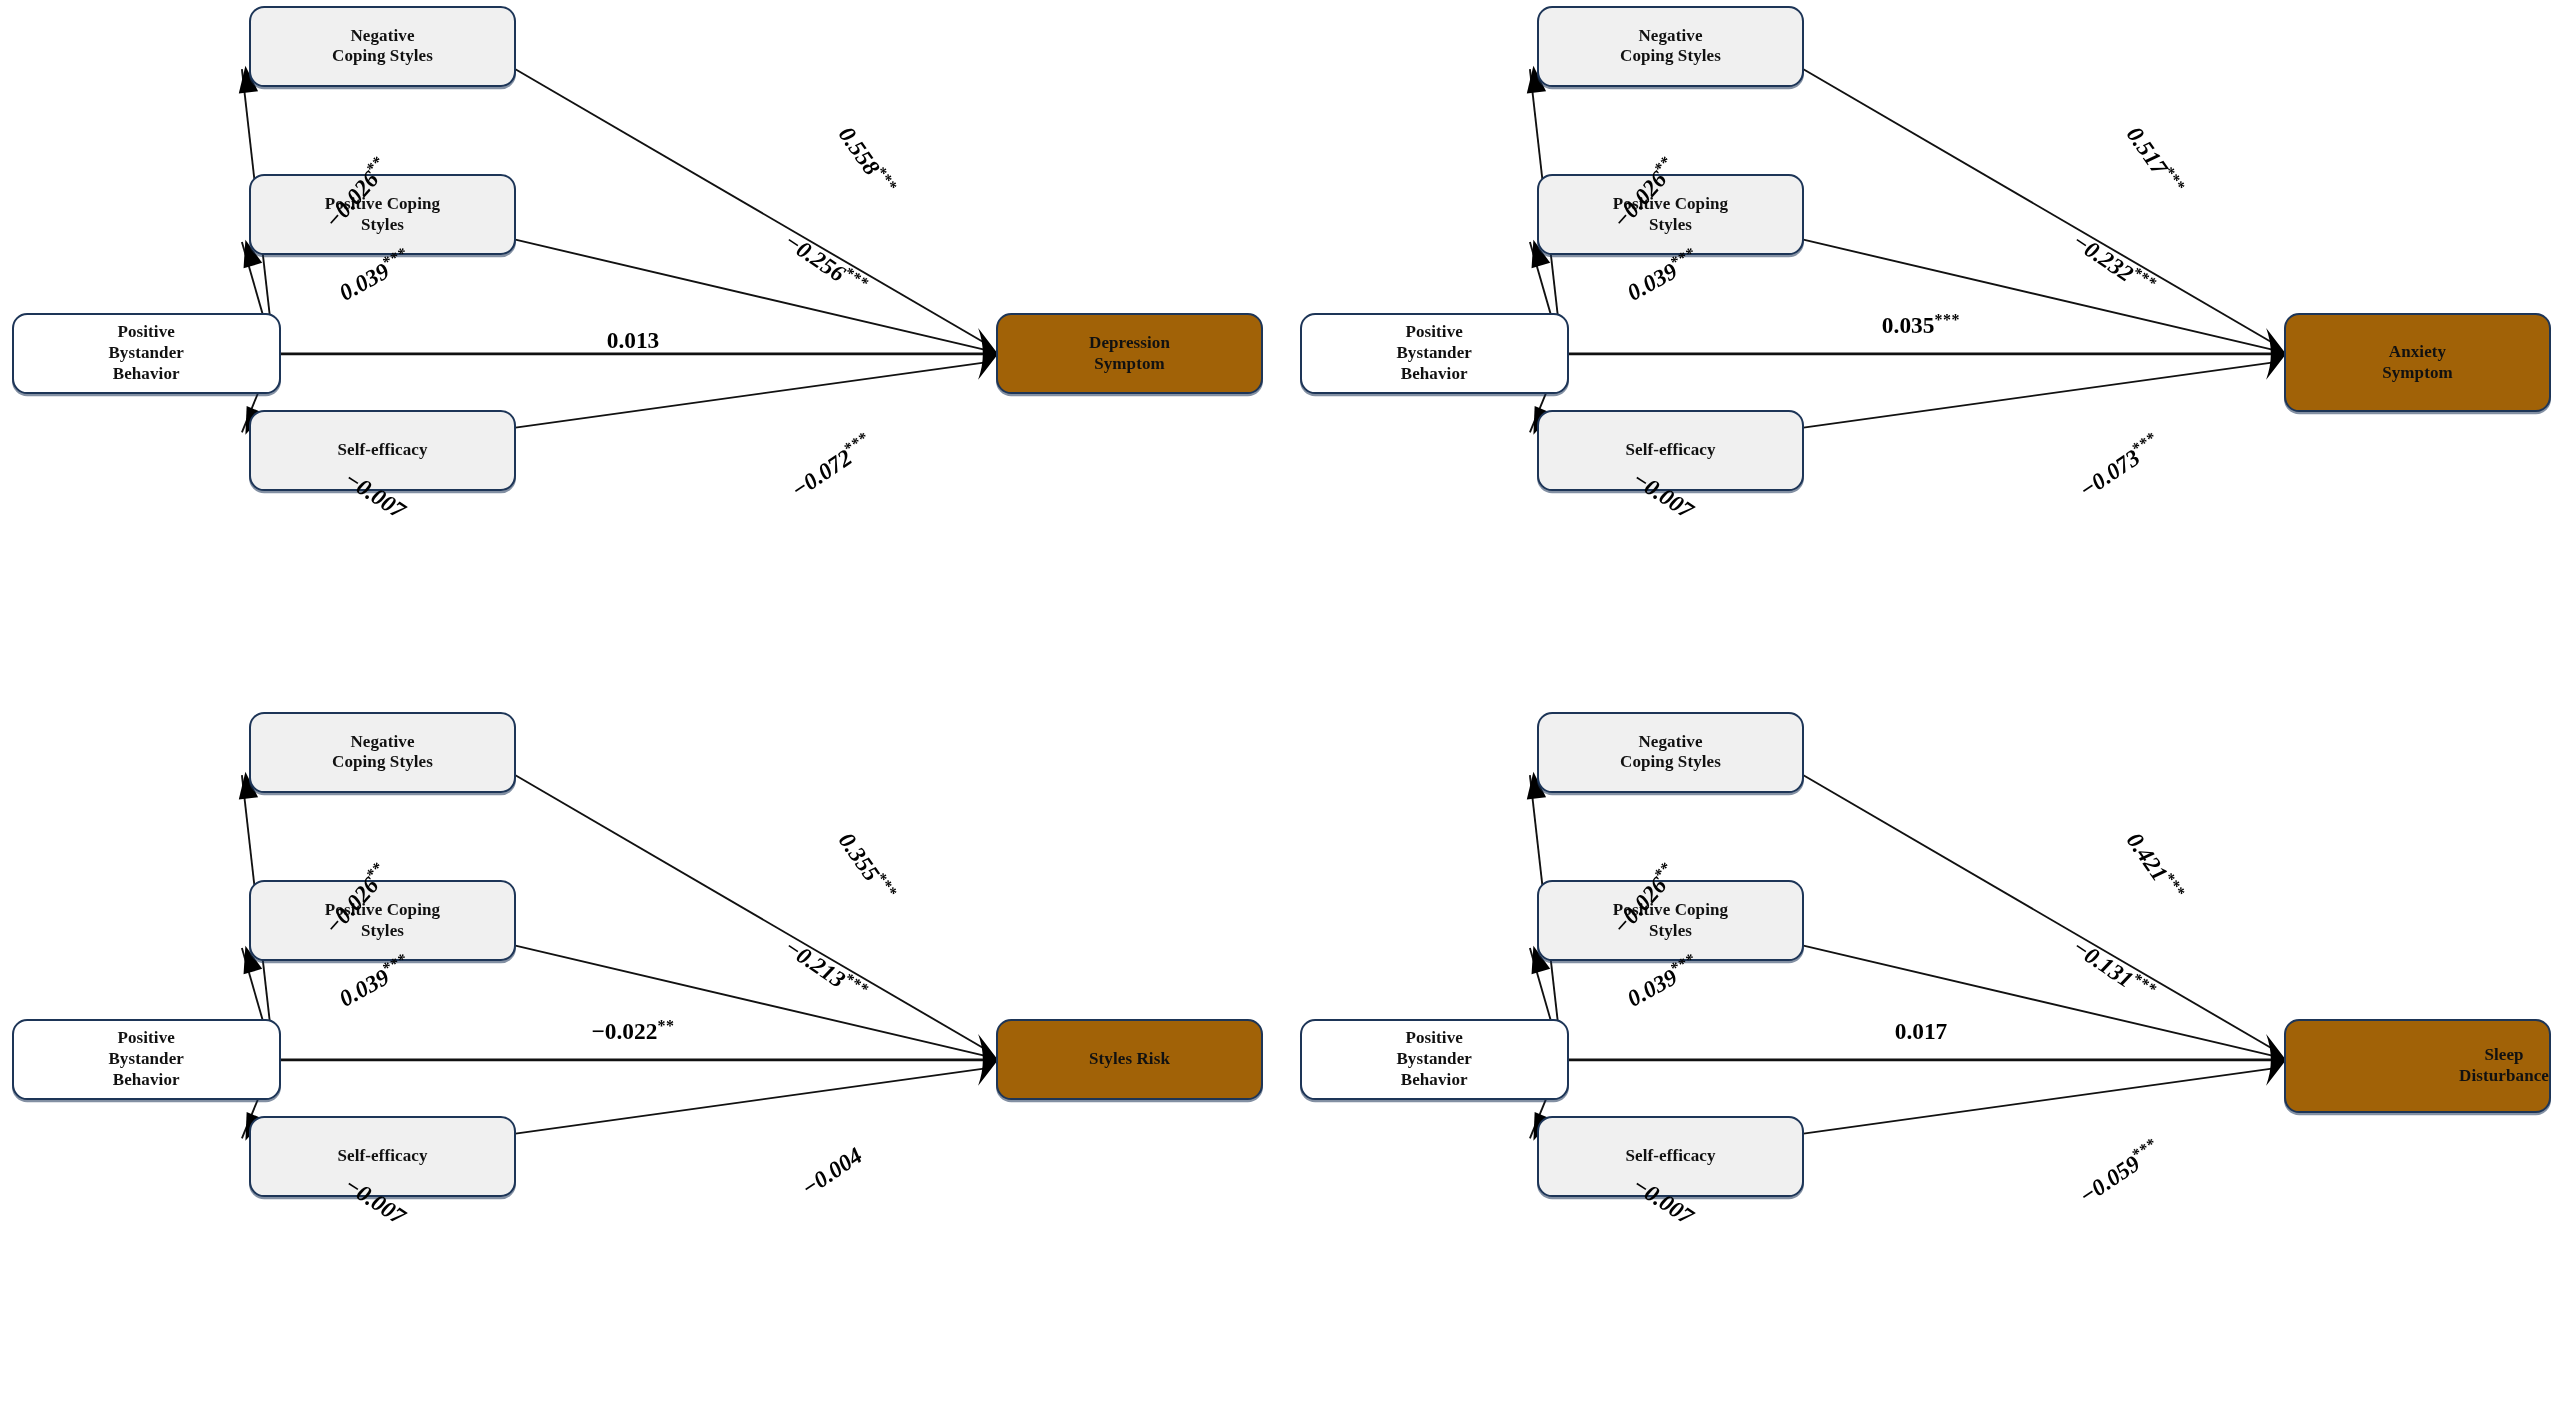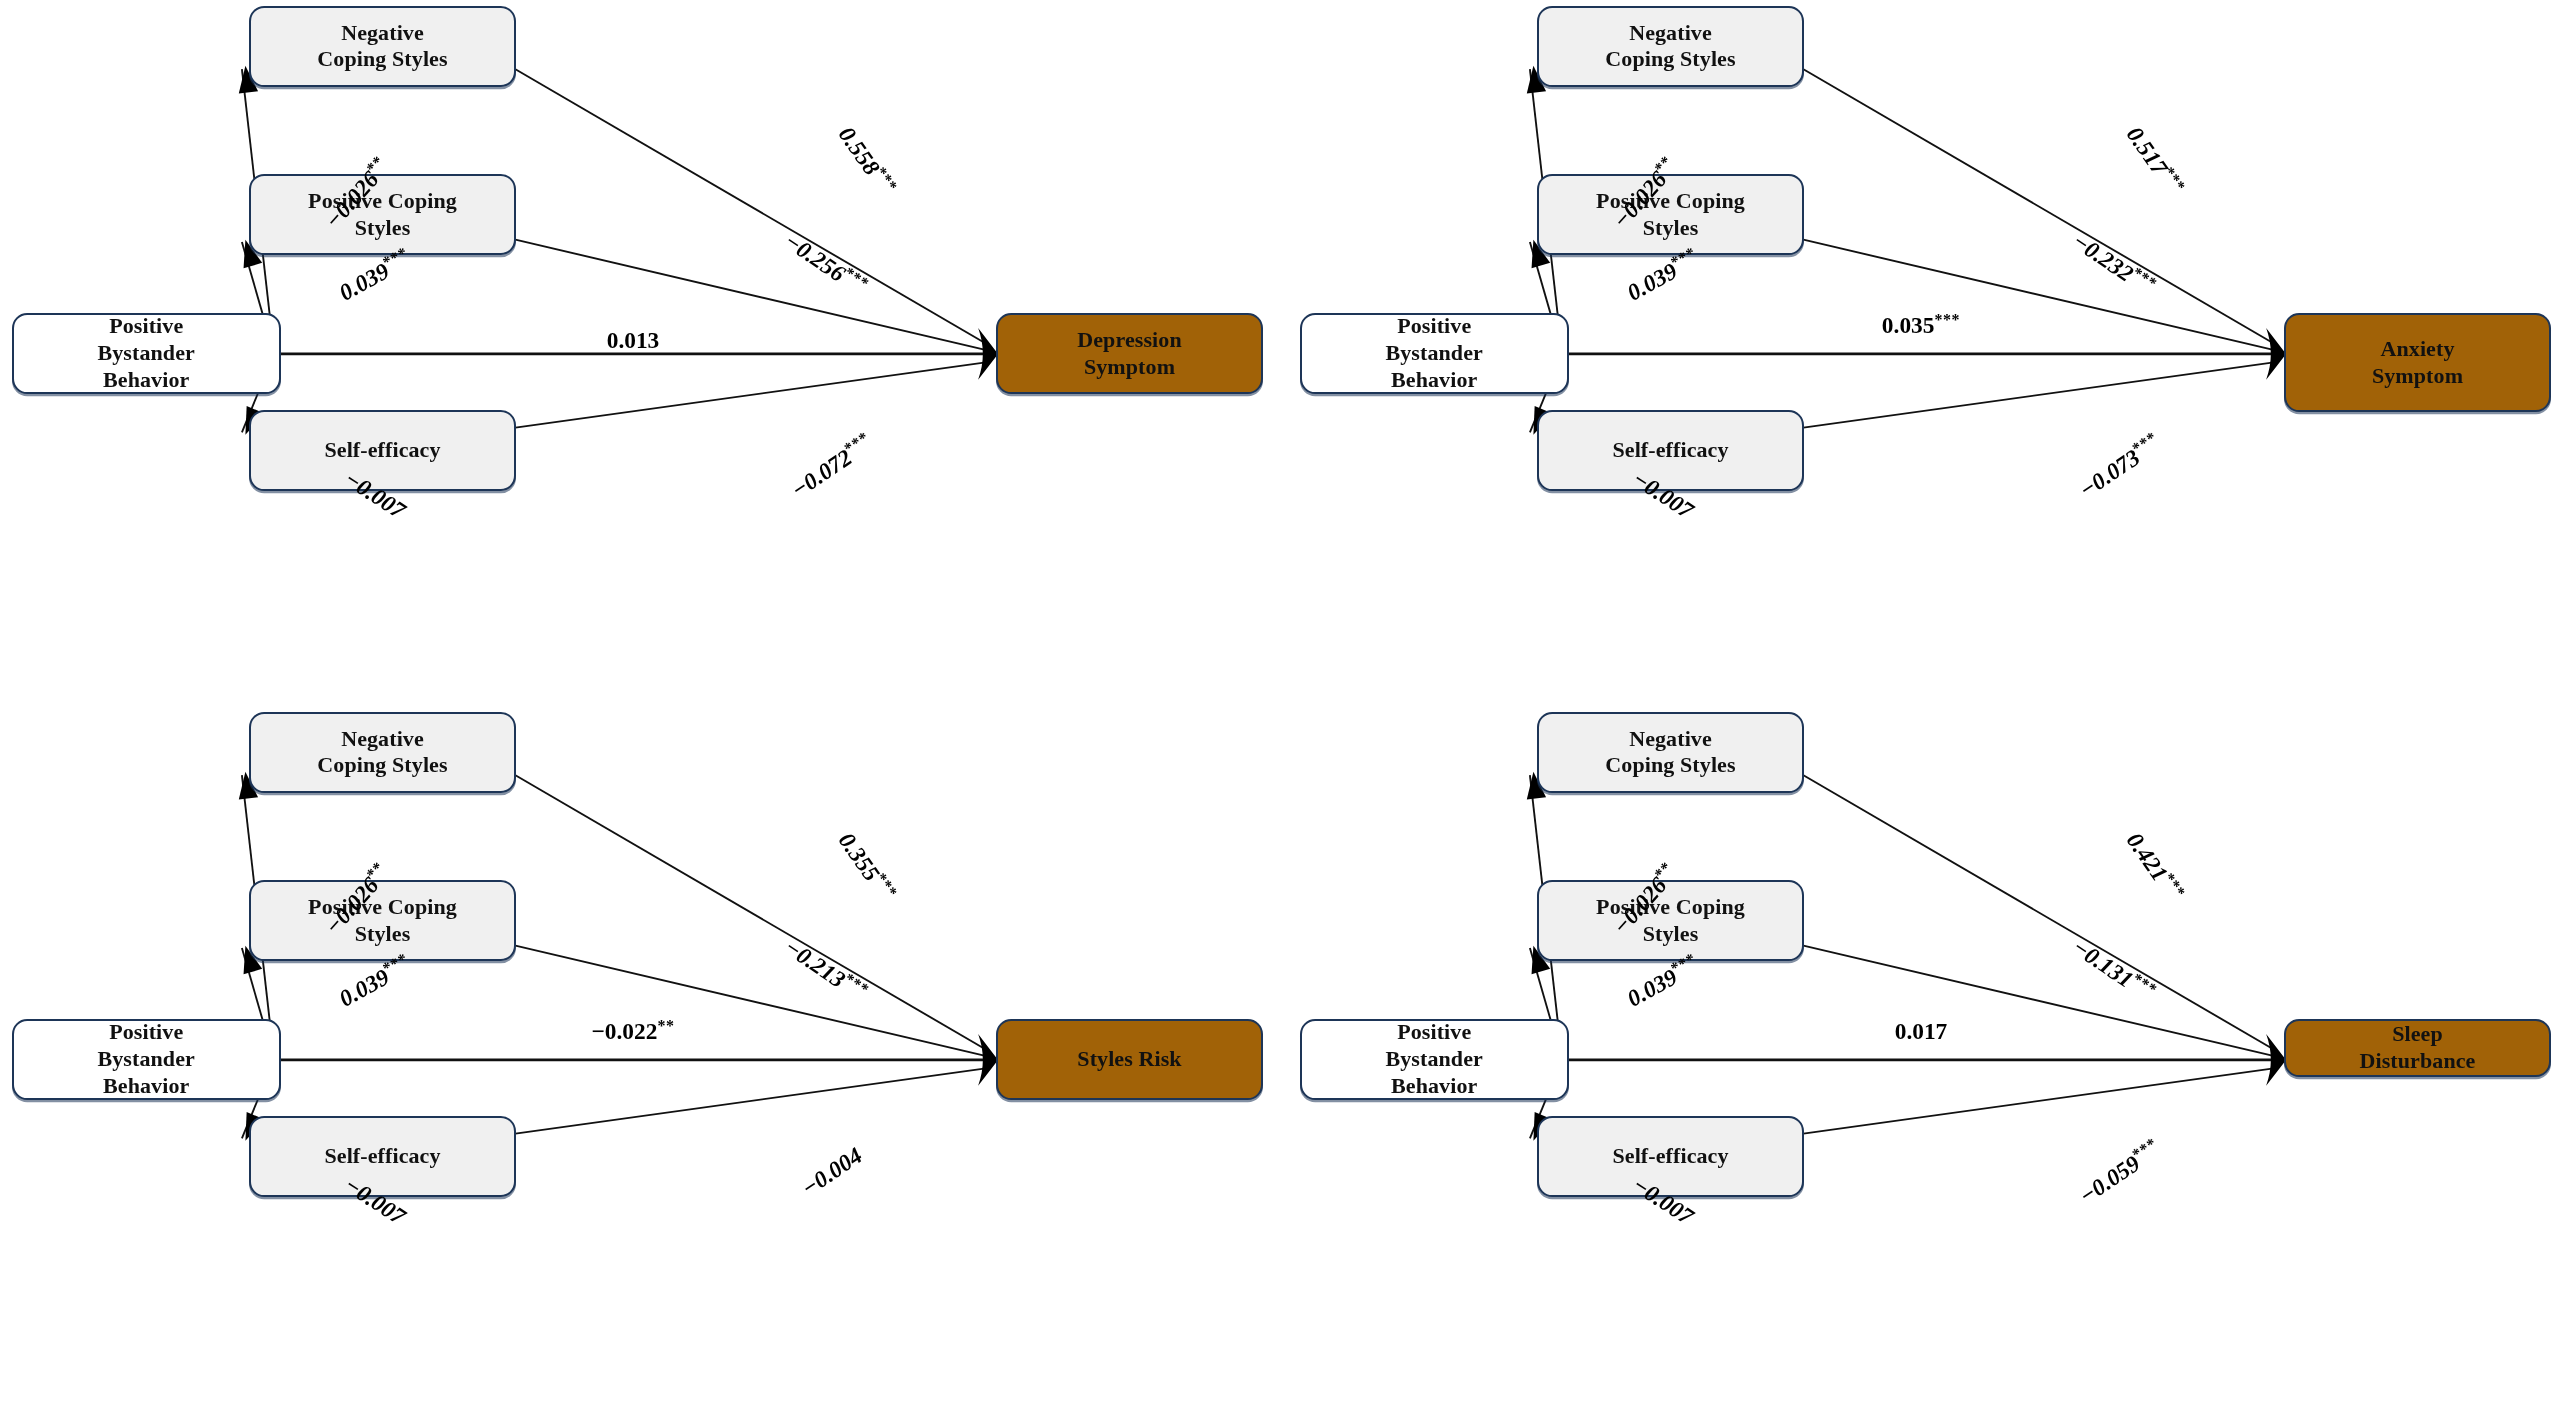--- a/index.html
+++ b/index.html
@@ -11,21 +11,21 @@
   .node{
     position:absolute;
     box-sizing:border-box;
     border:2.9px solid #1d3557;
     border-radius:15.2px;
     display:flex;
     align-items:center;
     justify-content:center;
     text-align:center;
     font-weight:bold;
-    font-size:22px;
+    font-size:17px;
     line-height:1.22;
     color:#111111;
     letter-spacing:0.1px;
     box-shadow:0 2.3px 0 rgba(29,53,87,.55);
     z-index:3;
   }
   .node.mediator{background:#f0f0f0;}
   .node.exog{background:#ffffff;}
   .node.outcome{background:#a16207;}
 
@@ -188,21 +188,21 @@
       </div>
       <div class="node mediator n-neg" style="left: 249px; top: 5.9px; width: 267px; height: 81px;">
         <span>Negative<br>Coping Styles</span>
       </div>
       <div class="node mediator n-pos" style="left: 249px; top: 174px; width: 267px; height: 81px;">
         <span>Positive Coping<br>Styles</span>
       </div>
       <div class="node mediator n-self" style="left: 249px; top: 410px; width: 267px; height: 81px;">
         <span>Self-efficacy</span>
       </div>
-      <div class="node outcome n-out" style="left: 996px; top: 313px; width: 267px; height: 58px;">
+      <div class="node outcome n-out" style="left: 996px; top: 313px; width: 267px; height: 94px; justify-content: flex-end;">
         <span>Sleep<br>Disturbance</span>
       </div>
       <div class="elabel" style="left: 357px; top: 193px; transform: translate(-50%, -50%) rotate(-48deg);">−0.026<sup>**</sup></div>
       <div class="elabel" style="left: 375px; top: 275px; transform: translate(-50%, -50%) rotate(-29deg);">0.039<sup>***</sup></div>
       <div class="elabel" style="left: 375px; top: 495px; transform: translate(-50%, -50%) rotate(33deg);">−0.007</div>
       <div class="elabel" style="left: 867px; top: 161px; transform: translate(-50%, -50%) rotate(55deg);">0.421<sup>***</sup></div>
       <div class="elabel" style="left: 826px; top: 264px; transform: translate(-50%, -50%) rotate(34deg);">−0.131<sup>***</sup></div>
       <div class="elabel" style="left: 832px; top: 466px; transform: translate(-50%, -50%) rotate(-34deg);">−0.059<sup>***</sup></div>
       <div class="elabel upright" style="left: 633px; top: 325px; transform: translate(-50%, -50%) rotate(0deg);">0.017</div>
     </div>

